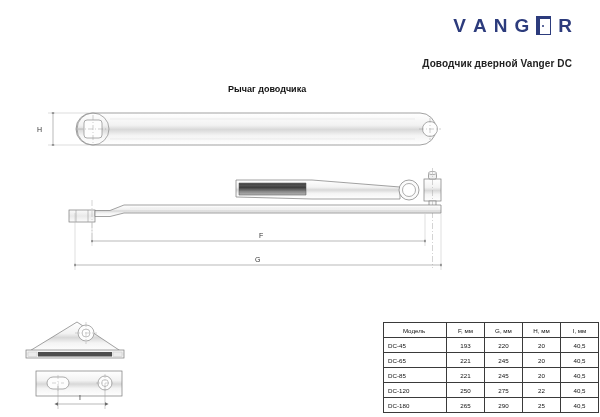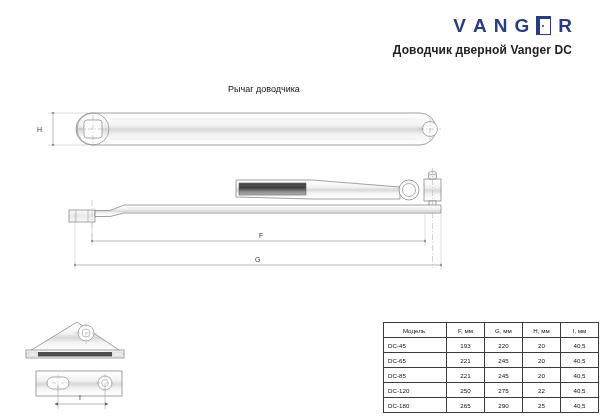--- a/index.html
+++ b/index.html
@@ -67,34 +67,34 @@
     box-sizing: border-box;
   }
   .brand-door .door-knob {
     position: absolute;
     left: 6px; top: 9px;
     width: 2px; height: 2px;
     background: #2c3b7c;
     border-radius: 50%;
   }
   .brand-sub {
-    margin-top: 7px;
-    font-size: 12px;
+    margin-top: 22px;
+    font-size: 10px;
     font-weight: bold;
     color: #222;
     letter-spacing: 0.1px;
     white-space: nowrap;
   }
 
   
   .dwg-title {
     position: absolute;
     left: 228px; top: 84px;
     font-size: 9px;
-    font-weight: normal;
+    font-weight: bold;
     color: #111;
     white-space: nowrap;
   }
 
   
   #drawing {
     position: absolute;
     left: 0; top: 0;
     width: 600px; height: 417px;
   }

